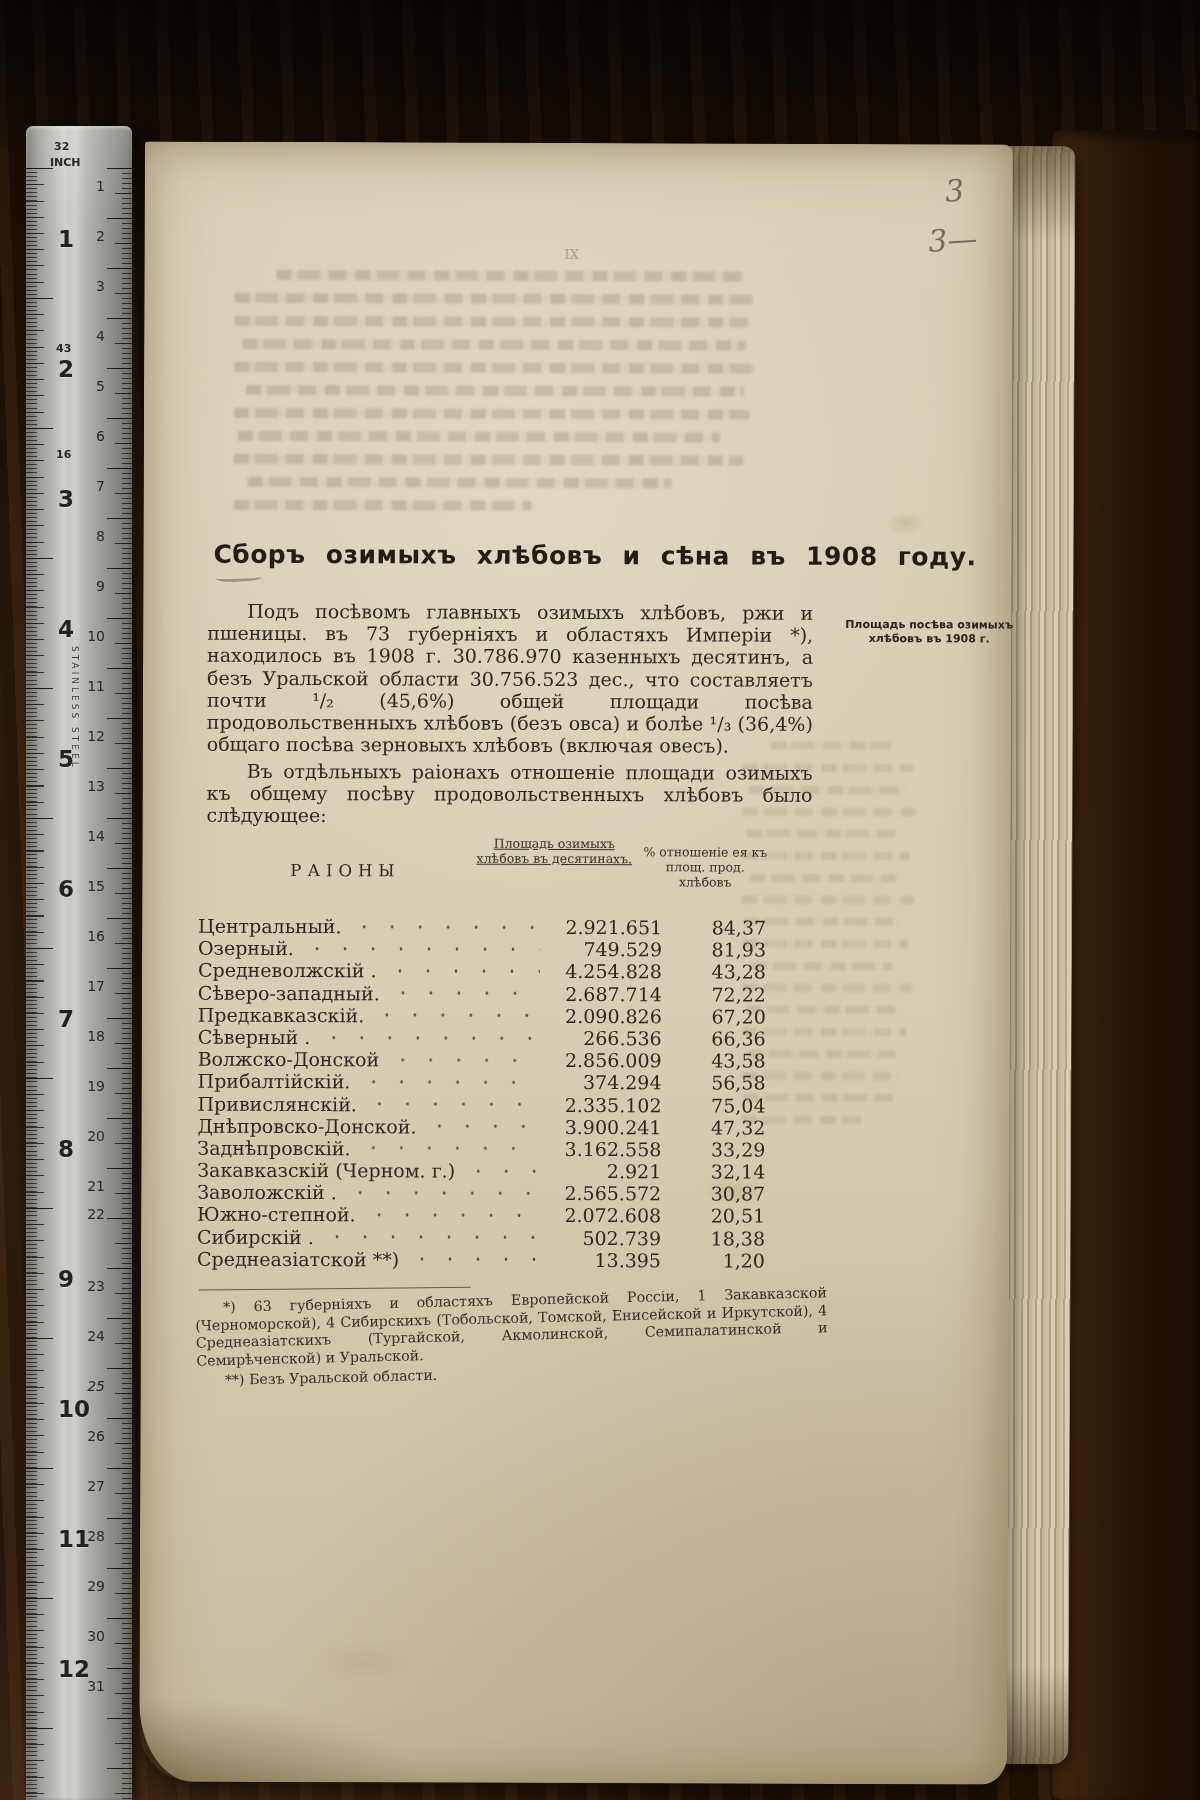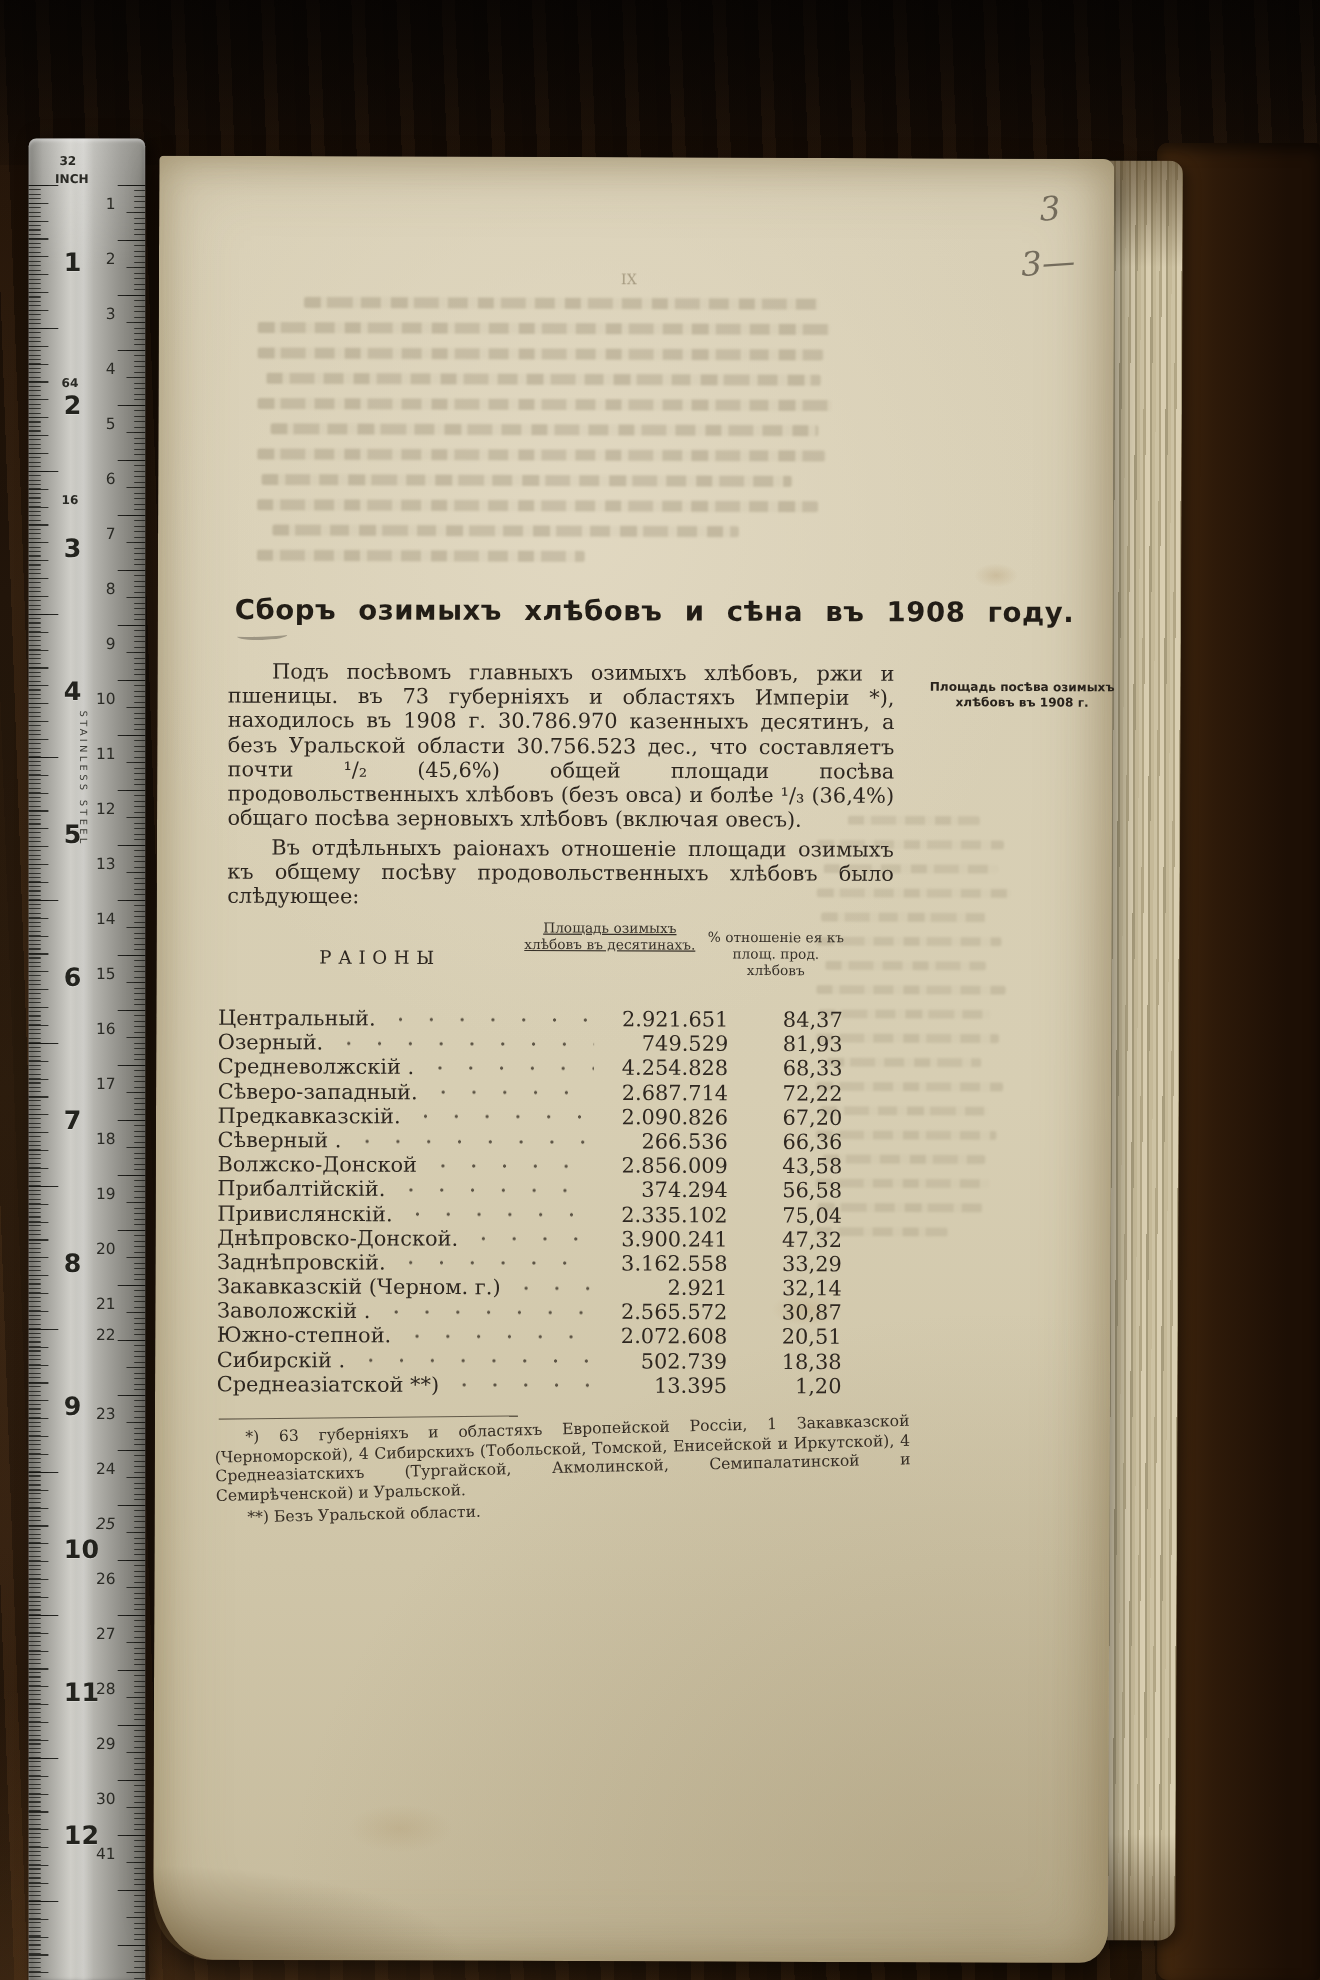--- a/index.html
+++ b/index.html
@@ -141,21 +141,21 @@
   <div class="ruler">
     <div class="shine"></div>
     <div class="ticks t-l1"></div>
     <div class="ticks t-l2"></div>
     <div class="ticks t-l3"></div>
     <div class="ticks t-r1"></div>
     <div class="ticks t-r2"></div>
     <div class="ticks t-r3"></div>
     <div class="ruler-label" style="left:28px;top:14px">32</div>
     <div class="ruler-label" style="left:24px;top:30px">INCH</div>
-    <div class="ruler-label" style="left:30px;top:216px">64</div>
+    <div class="ruler-label" style="left:30px;top:216px">43</div>
     <div class="ruler-label" style="left:30px;top:322px">16</div>
     <div class="ruler-brand">STAINLESS STEEL</div>
   <div class="inch-num" style="top: 100px;">1</div>
       <div class="inch-num" style="top: 230px;">2</div>
       <div class="inch-num" style="top: 360px;">3</div>
       <div class="inch-num" style="top: 490px;">4</div>
       <div class="inch-num" style="top: 620px;">5</div>
       <div class="inch-num" style="top: 750px;">6</div>
       <div class="inch-num" style="top: 880px;">7</div>
       <div class="inch-num" style="top: 1010px;">8</div>
@@ -186,21 +186,21 @@
       <div class="cm-num" style="top: 1052px;">21</div>
       <div class="cm-num" style="top: 1080px;">22</div>
       <div class="cm-num" style="top: 1152px;">23</div>
       <div class="cm-num" style="top: 1202px;">24</div>
       <div class="cm-num" style="top: 1252px; font-style: italic;">25</div>
       <div class="cm-num" style="top: 1302px;">26</div>
       <div class="cm-num" style="top: 1352px;">27</div>
       <div class="cm-num" style="top: 1402px;">28</div>
       <div class="cm-num" style="top: 1452px;">29</div>
       <div class="cm-num" style="top: 1502px;">30</div>
-      <div class="cm-num" style="top: 1552px;">41</div>
+      <div class="cm-num" style="top: 1552px;">31</div>
     </div>
 
   <div class="page">
     <div class="curl-shadow"></div>
     <div class="spot spot1"></div>
     <div class="spot spot2"></div>
     <div class="spot spot3"></div>
 
     <div class="ghost-pagenum">IX</div>
     <div class="ghost-block" id="ghost-top" style="left:90px;top:128px;width:556px;">
@@ -274,21 +274,21 @@
     <span class="td-area">749.529</span>
     <span class="td-pct">81,93</span>
   </div>
 
   <div class="table-row">
     <span class="td-name">
       <span>Средневолжскій .</span>
       <span class="leader"></span>
     </span>
     <span class="td-area">4.254.828</span>
-    <span class="td-pct">68,33</span>
+    <span class="td-pct">43,28</span>
   </div>
 
   <div class="table-row">
     <span class="td-name">
       <span>Сѣверо-западный.</span>
       <span class="leader"></span>
     </span>
     <span class="td-area">2.687.714</span>
     <span class="td-pct">72,22</span>
   </div>

